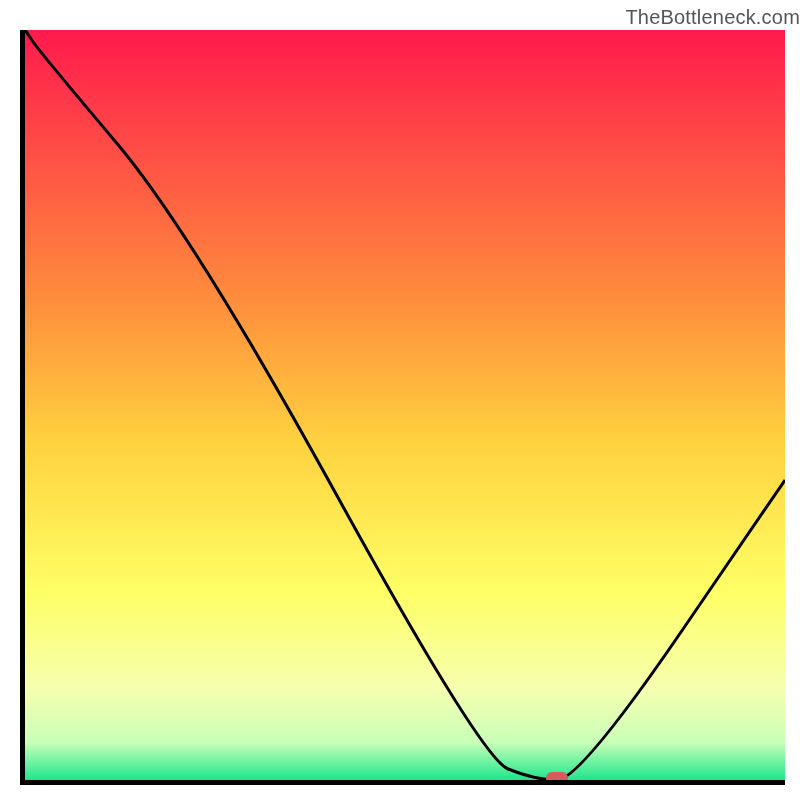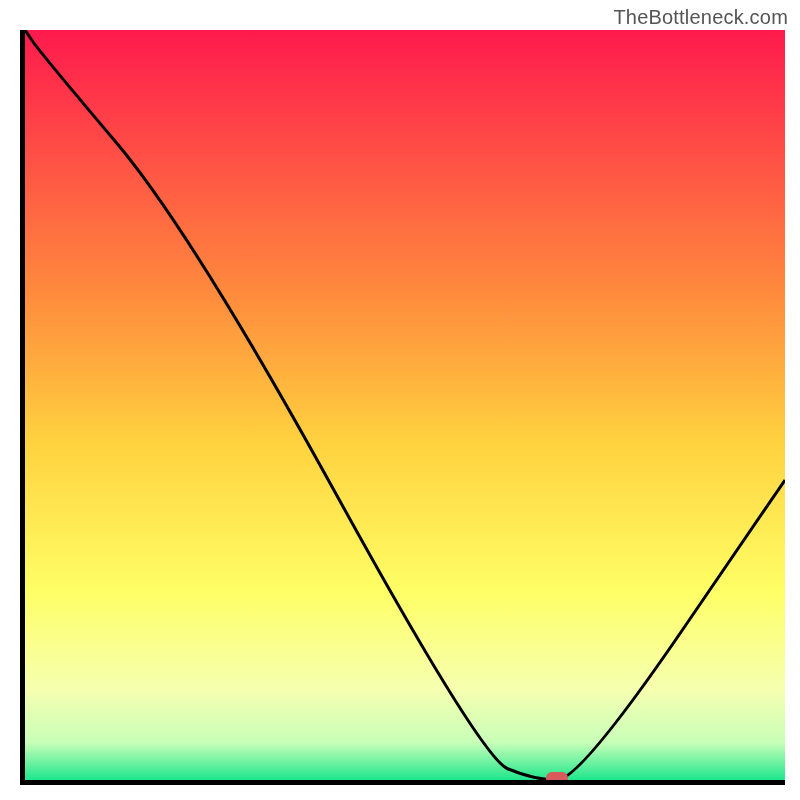--- a/index.html
+++ b/index.html
@@ -7,21 +7,21 @@
     padding: 0;
     width: 800px;
     height: 800px;
     position: relative;
     font-family: Arial, sans-serif;
     background: white;
   }
   .watermark {
     position: absolute;
     top: 6px;
-    right: 12px;
+    right: 0;
     color: #555;
     font-size: 20px;
     font-weight: 500;
     letter-spacing: 0.2px;
     z-index: 10;
   }
   .plot-area {
     position: absolute;
     left: 20px;
     top: 30px;

